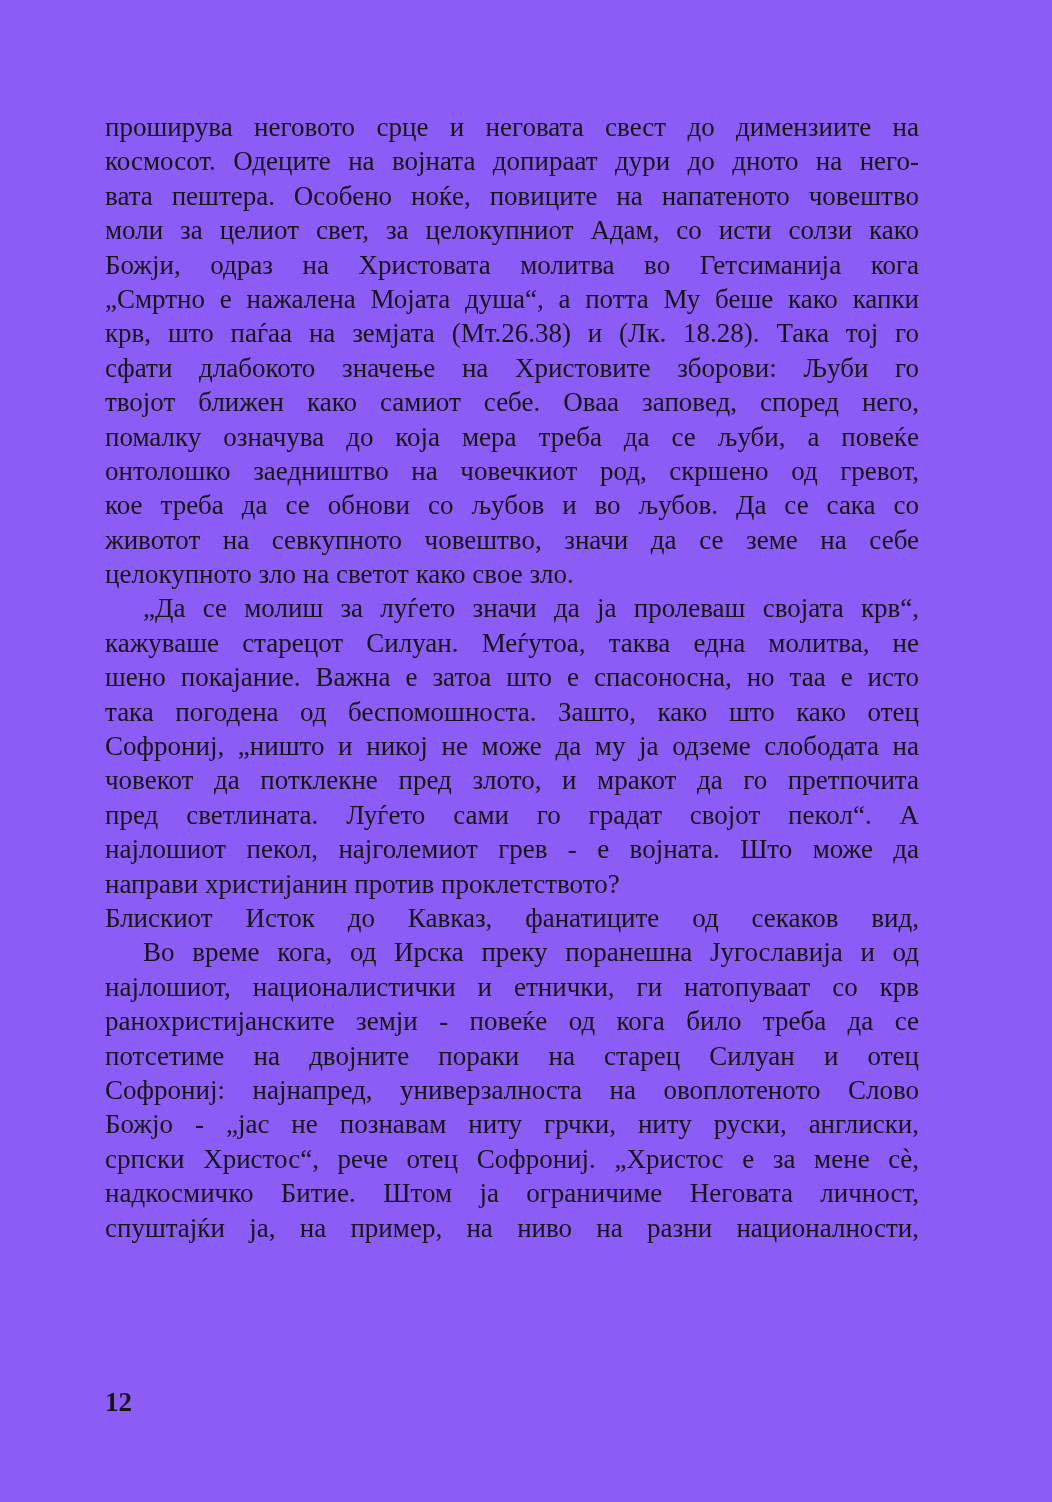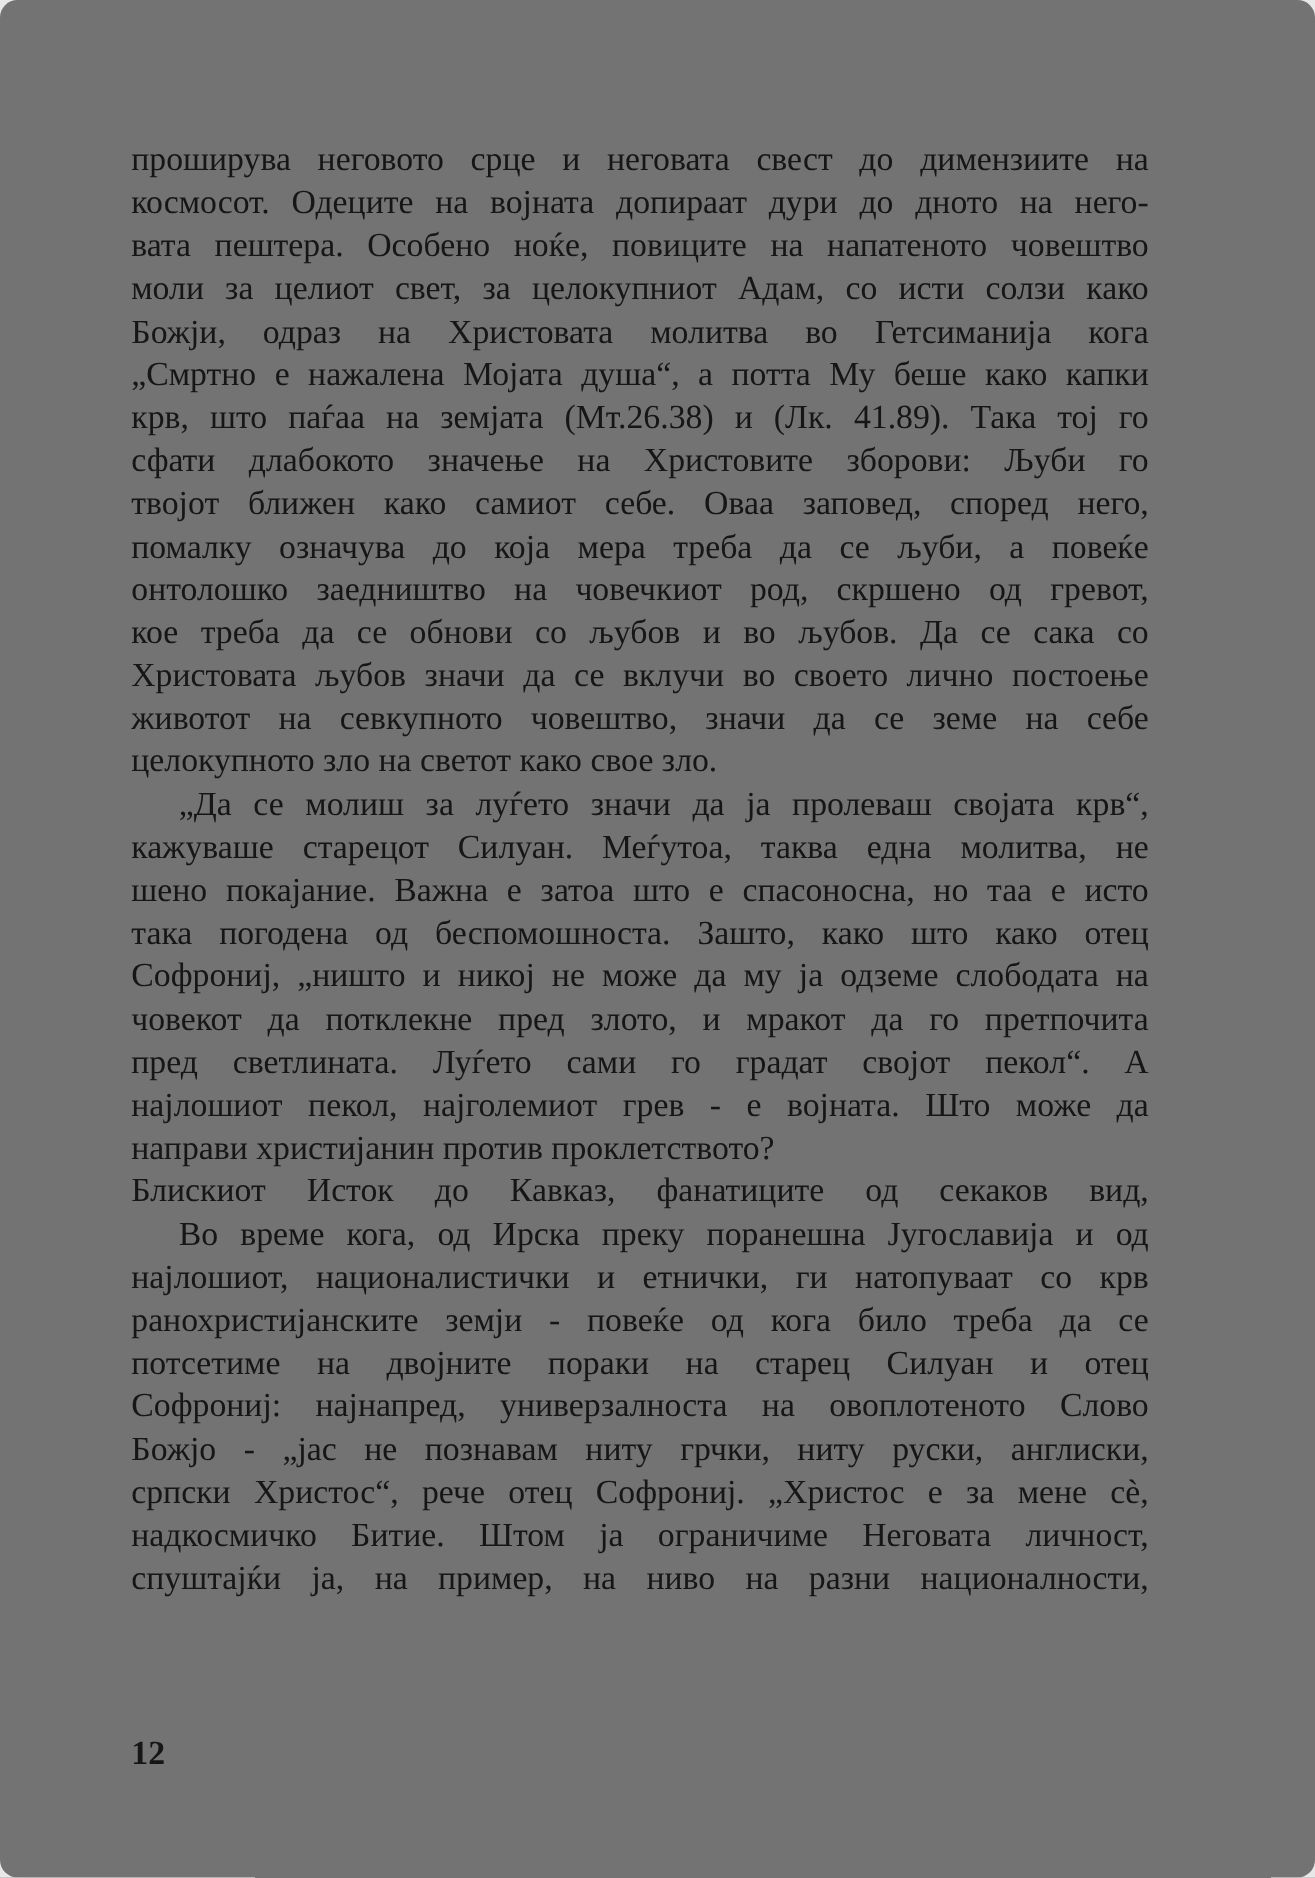--- a/index.html
+++ b/index.html
@@ -4,25 +4,24 @@
 <style>
   html, body {
     margin: 0;
     padding: 0;
     background: #e8e8e8;
   }
   .page {
     position: relative;
     width: 1052px;
     height: 1502px;
-    background: #737373;
+    background: #8b5cf6;
     font-family: "Liberation Serif", "DejaVu Serif", serif;
     color: #161616;
     overflow: hidden;
-    border-radius: 14px;
   }
   .text-block {
     position: absolute;
     left: 105px;
     top: 110px;
     width: 814px;
   }
   .para {
     margin: 0;
     padding: 0;
@@ -57,27 +56,26 @@
 <div class="page">
   <div class="text-block">
 
     <div class="para">
       <div class="line">проширува неговото срце и неговата свест до димензиите на</div>
       <div class="line">космосот. Одеците на војната допираат дури до дното на него-</div>
       <div class="line">вата пештера. Особено ноќе, повиците на напатеното човештво</div>
       <div class="line">моли за целиот свет, за целокупниот Адам, со исти солзи како</div>
       <div class="line">Божји, одраз на Христовата молитва во Гетсиманија кога</div>
       <div class="line">„Смртно е нажалена Мојата душа“, а потта Му беше како капки</div>
-      <div class="line">крв, што паѓаа на земјата (Мт.26.38) и (Лк. 41.89). Така тој го</div>
+      <div class="line">крв, што паѓаа на земјата (Мт.26.38) и (Лк. 18.28). Така тој го</div>
       <div class="line">сфати длабокото значење на Христовите зборови: Љуби го</div>
       <div class="line">твојот ближен како самиот себе. Оваа заповед, според него,</div>
       <div class="line">помалку означува до која мера треба да се љуби, а повеќе</div>
       <div class="line">онтолошко заедништво на човечкиот род, скршено од гревот,</div>
       <div class="line">кое треба да се обнови со љубов и во љубов. Да се сака со</div>
-      <div class="line">Христовата љубов значи да се вклучи во своето лично постоење</div>
       <div class="line">животот на севкупното човештво, значи да се земе на себе</div>
       <div class="line end">целокупното зло на светот како свое зло.</div>
     </div>
 
     <div class="para">
       <div class="line ind">„Да се молиш за луѓето значи да ја пролеваш својата крв“,</div>
       <div class="line">кажуваше старецот Силуан. Меѓутоа, таква една молитва, не</div>
       <div class="line">шено покајание. Важна е затоа што е спасоносна, но таа е исто</div>
       <div class="line">така погодена од беспомошноста. Зашто, како што како отец</div>
       <div class="line">Софрониј, „ништо и никој не може да му ја одземе слободата на</div>

